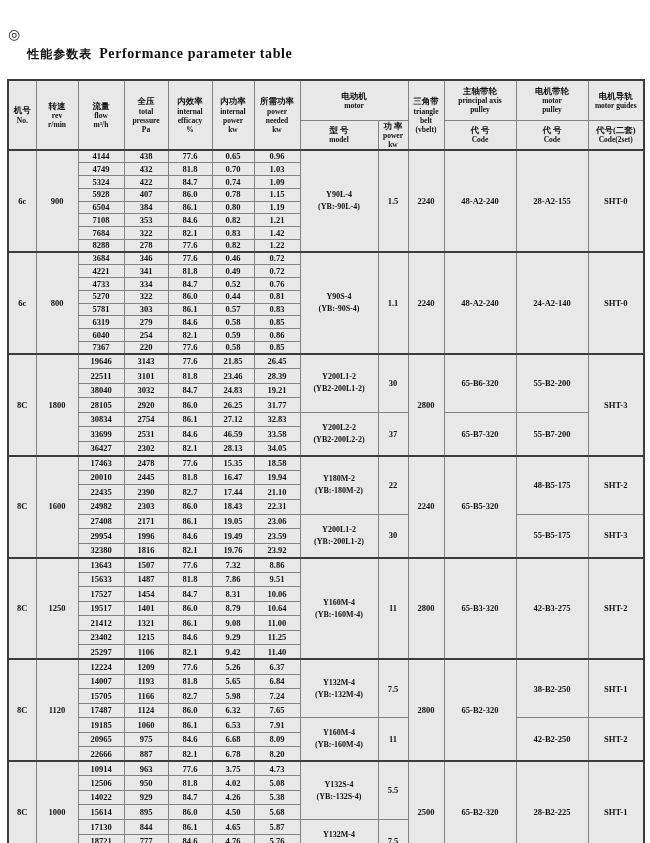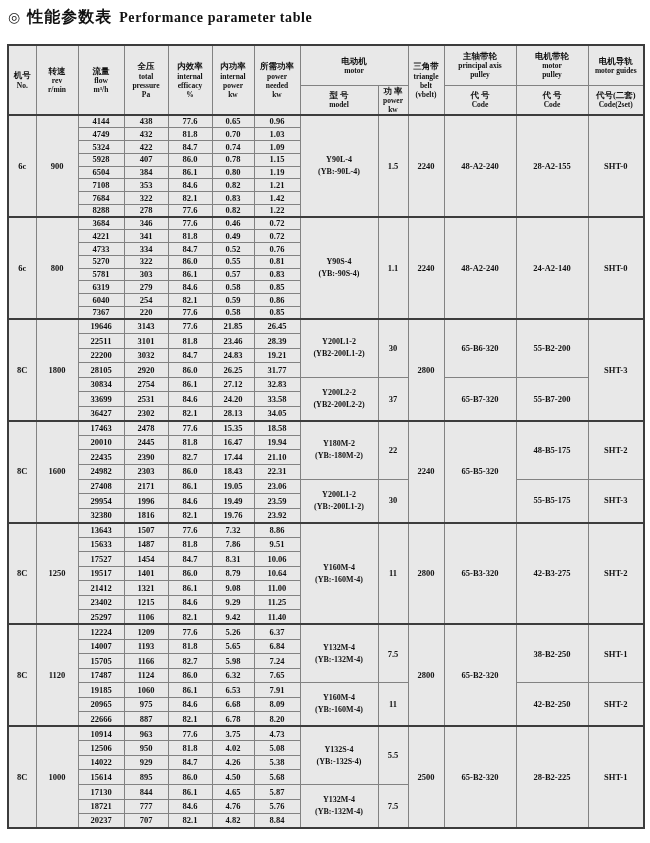--- a/index.html
+++ b/index.html
@@ -6,22 +6,22 @@
   body {
     width:650px; height:843px; overflow:hidden;
     font-family:"Liberation Serif","DejaVu Serif",serif;
     color:#111;
   }
   .title-bar {
     display:flex; align-items:baseline; gap:7px;
     padding:7px 0 0 8px; font-weight:bold;
   }
   .bullseye { font-size:14px; line-height:1; align-self:center; color:#222; }
-  .t-zh { font-size:16px; letter-spacing:1px; }
-  .t-en { font-size:14px; letter-spacing:0.6px; }
+  .t-zh { font-size:12px; letter-spacing:1px; }
+  .t-en { font-size:14px; letter-spacing:0.6px;margin-top:39px; }
 
   table.perf {
     table-layout:fixed; width:636px;
     margin:16px 7px 0 7px;
     border-collapse:collapse;
     border:2px solid #3c3c3c;
   }
   th, td {
     border:1px solid #828282;
     background:#e8e8e8;
@@ -251,21 +251,21 @@
         <td>4733</td>
         <td>334</td>
         <td>84.7</td>
         <td>0.52</td>
         <td>0.76</td>
       </tr>
       <tr>
         <td>5270</td>
         <td>322</td>
         <td>86.0</td>
-        <td>0.55</td>
+        <td>0.44</td>
         <td>0.81</td>
       </tr>
       <tr>
         <td>5781</td>
         <td>303</td>
         <td>86.1</td>
         <td>0.57</td>
         <td>0.83</td>
       </tr>
       <tr>
@@ -310,21 +310,21 @@
         <td rowspan="7">SHT-3</td>
       </tr>
       <tr>
         <td>22511</td>
         <td>3101</td>
         <td>81.8</td>
         <td>23.46</td>
         <td>28.39</td>
       </tr>
       <tr>
-        <td>22200</td>
+        <td>38040</td>
         <td>3032</td>
         <td>84.7</td>
         <td>24.83</td>
         <td>19.21</td>
       </tr>
       <tr>
         <td>28105</td>
         <td>2920</td>
         <td>86.0</td>
         <td>26.25</td>
@@ -341,21 +341,21 @@
           <div>(YB2-200L2-2)</div>
         </td>
         <td rowspan="3">37</td>
         <td rowspan="3">65-B7-320</td>
         <td rowspan="3">55-B7-200</td>
       </tr>
       <tr>
         <td>33699</td>
         <td>2531</td>
         <td>84.6</td>
-        <td>24.20</td>
+        <td>46.59</td>
         <td>33.58</td>
       </tr>
       <tr>
         <td>36427</td>
         <td>2302</td>
         <td>82.1</td>
         <td>28.13</td>
         <td>34.05</td>
       </tr>
     </tbody>

